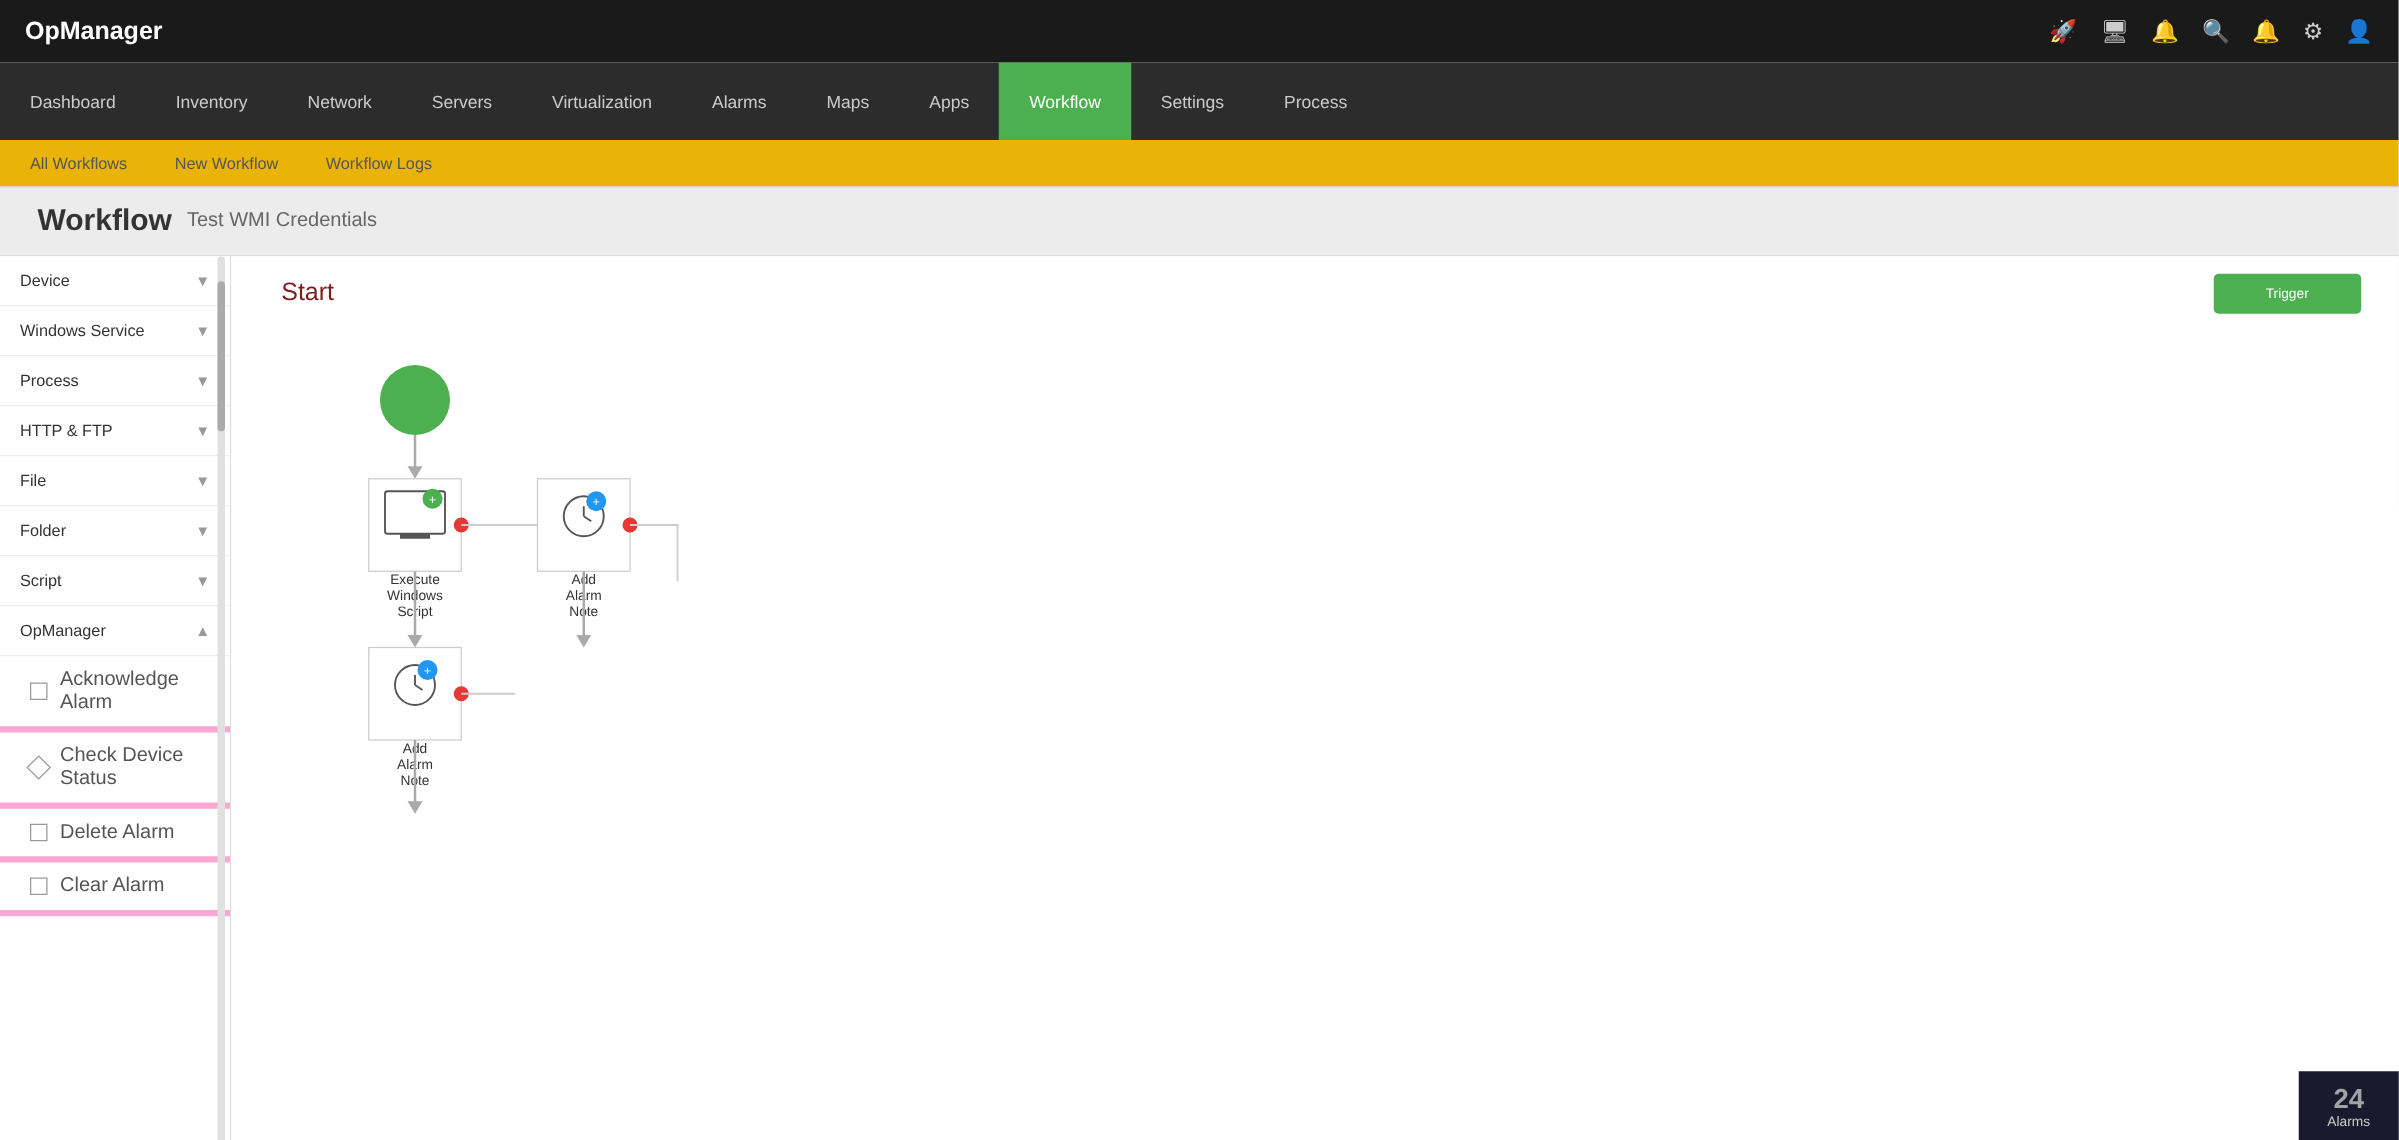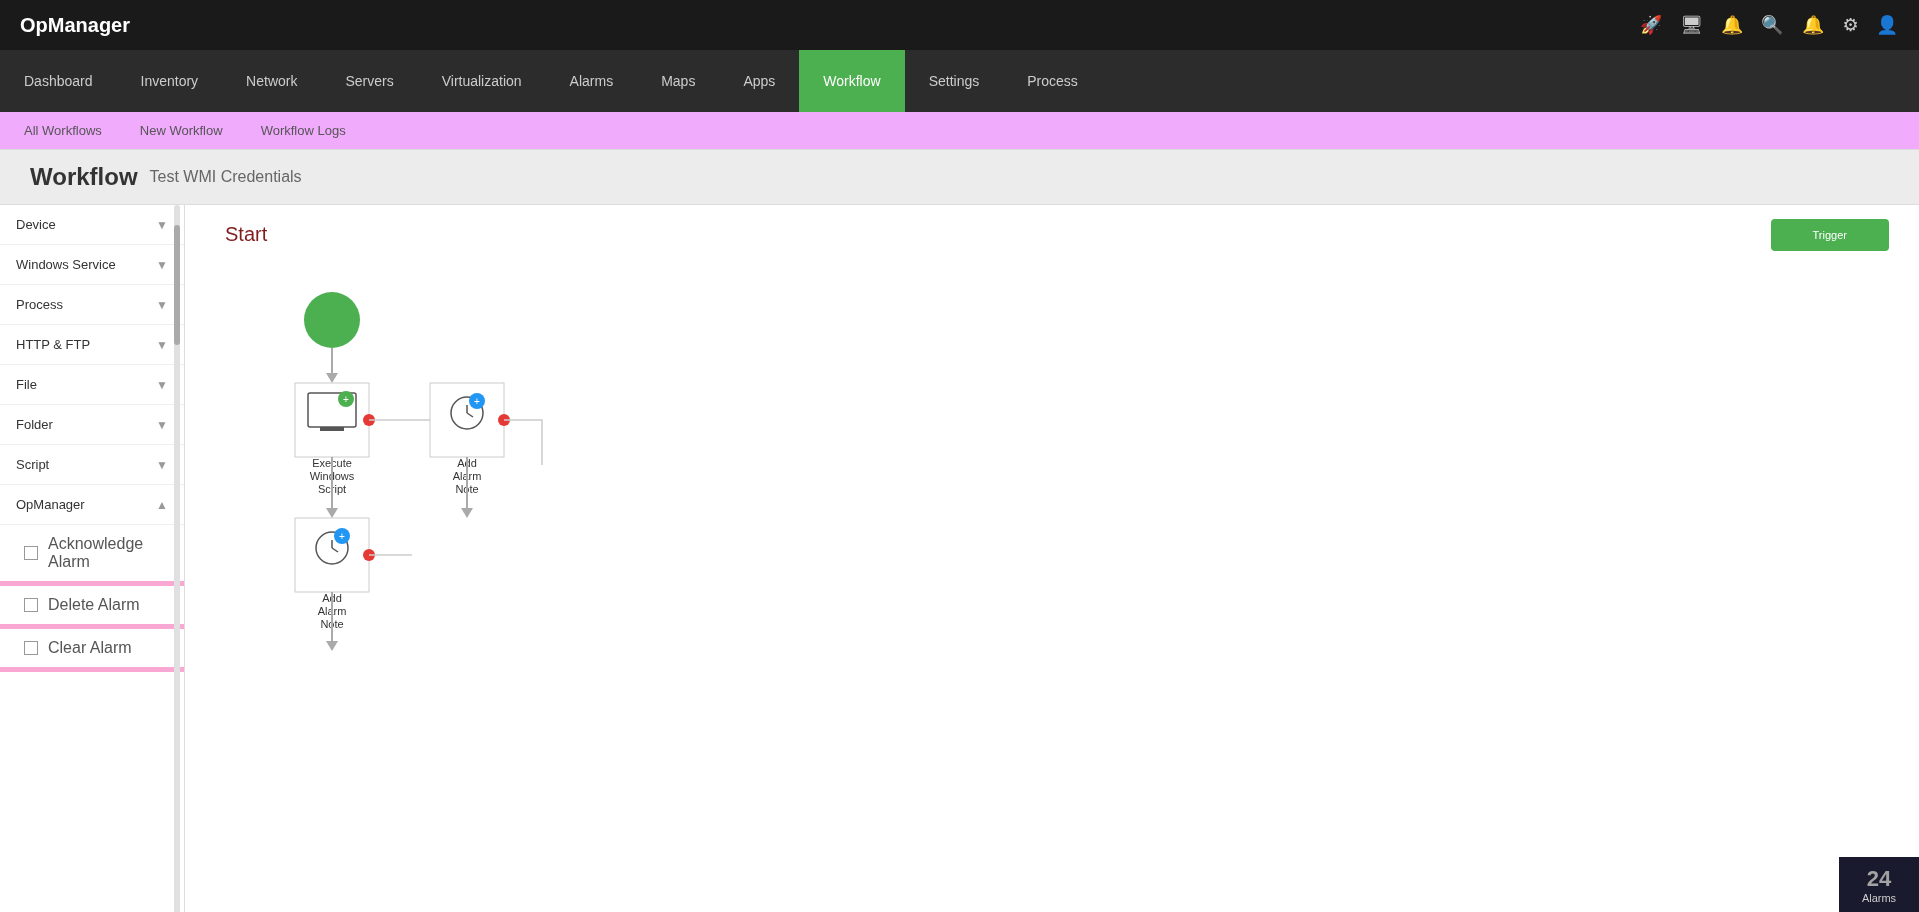--- a/index.html
+++ b/index.html
@@ -44,21 +44,21 @@
       align-items: center;
       cursor: pointer;
       font-size: 14px;
       white-space: nowrap;
     }
     .nav-item.active { background: #4caf50; color: white; }
 
     
     .sub-nav {
       height: 38px;
-      background: #f0abfc;
+      background: #eab308;
       border-bottom: 1px solid #ddd;
       display: flex;
       align-items: center;
       padding: 0 20px;
       gap: 30px;
     }
     .sub-nav-item {
       color: #555;
       font-size: 13px;
       cursor: pointer;
@@ -292,20 +292,24 @@
     <div class="sidebar-category">
       <span>OpManager</span>
       <span class="chevron">▲</span>
     </div>
 
     <div class="sidebar-sub-item">
       <div class="sidebar-checkbox"></div>
       <span>Acknowledge Alarm</span>
     </div>
     <div class="sidebar-sub-item">
+      <div class="sidebar-diamond"></div>
+      <span>Check Device Status</span>
+    </div>
+    <div class="sidebar-sub-item">
       <div class="sidebar-checkbox"></div>
       <span>Delete Alarm</span>
     </div>
     <div class="sidebar-sub-item">
       <div class="sidebar-checkbox"></div>
       <span>Clear Alarm</span>
     </div>
     <div class="scroll-indicator">
       <div class="scroll-thumb"></div>
     </div>

